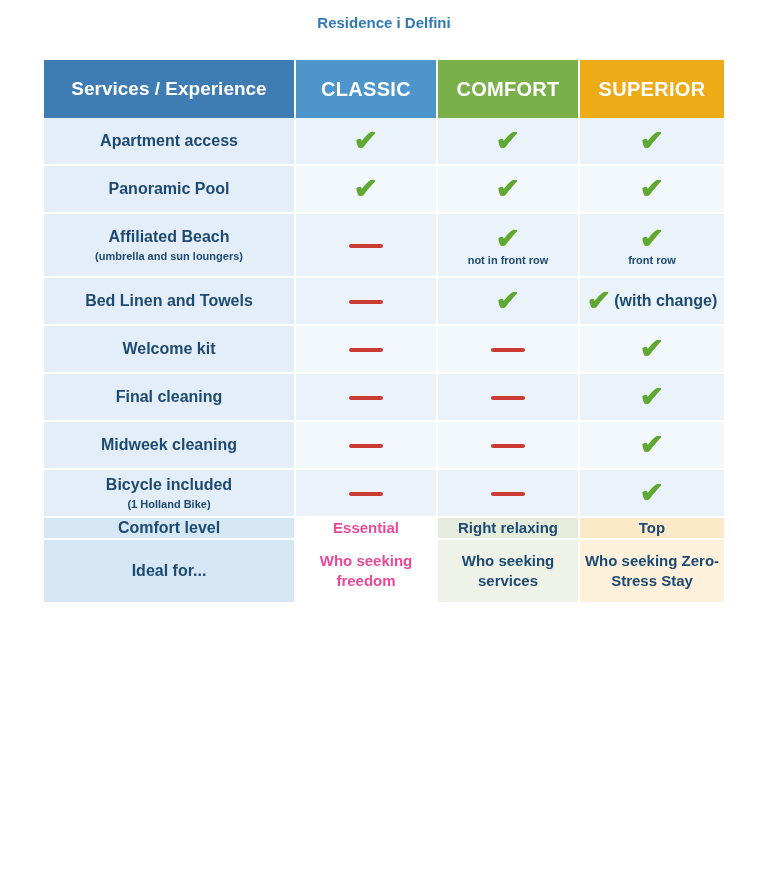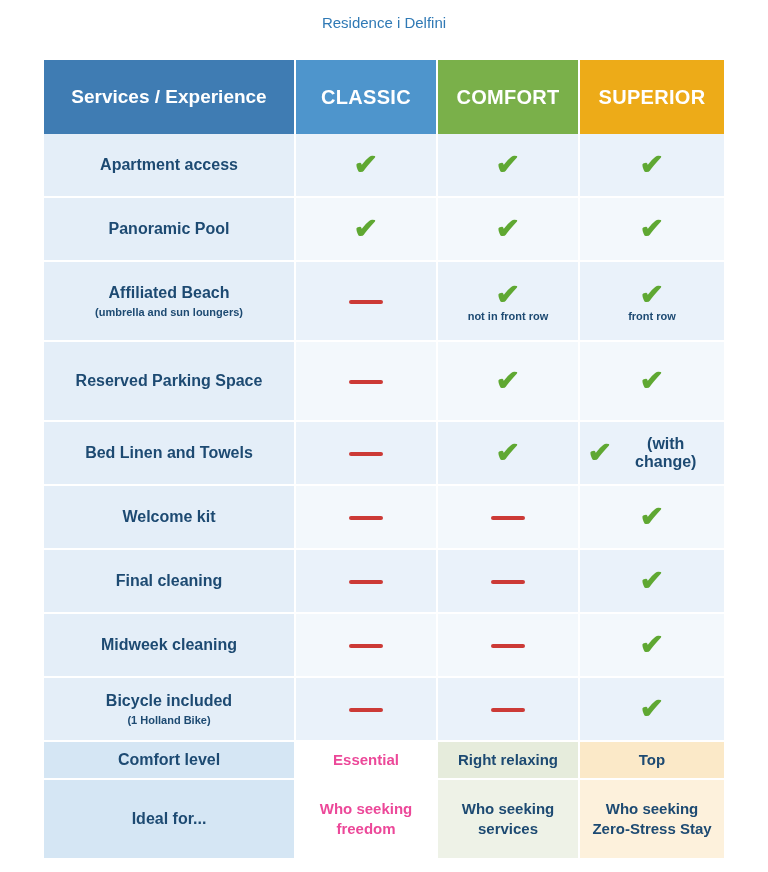--- a/index.html
+++ b/index.html
@@ -27,32 +27,32 @@
     font-size: 31px;
     font-weight: bold;
     letter-spacing: -0.2px;
     margin: 42px 0 0 0;
     line-height: 1.2;
   }
   .subtitle {
     text-align: center;
     color: #2f79b5;
     font-size: 15px;
-    font-weight: normal;
+    font-weight: bold;
     margin: 14px 0 0 0;
   }
   table.matrix {
     border-collapse: separate;
     border-spacing: 0;
     width: 680px;
     margin: 29px 0 0 0;
     table-layout: fixed;
   }
   table.matrix td, table.matrix th {
-    padding: 8px;
+    padding: 0;
     vertical-align: middle;
     margin-left: 20px;
   }
   col.c-service { width: 252px; }
   col.c-classic { width: 142px; }
   col.c-comfort { width: 142px; }
   col.c-superior { width: 144px; }
 
   
   .hdr-service {
@@ -253,26 +253,20 @@
         <td class="val tall">
           <span class="check">✔</span>
           <span class="note">not in front row</span>
         </td>
         <td class="val tall last">
           <span class="check">✔</span>
           <span class="note">front row</span>
         </td>
       </tr>
 
-      <tr>
-        <td class="lbl">Reserved Parking Space</td>
-        <td class="val alt tall"><span class="dash"></span></td>
-        <td class="val alt tall"><span class="check">✔</span></td>
-        <td class="val alt tall last"><span class="check">✔</span></td>
-      </tr>
 
       <tr>
         <td class="lbl">Bed Linen and Towels</td>
         <td class="val"><span class="dash"></span></td>
         <td class="val"><span class="check">✔</span></td>
         <td class="val last">
           <span class="inline-wrap">
             <span class="check">✔</span>
             <span class="note-inline">(with change)</span>
           </span>

